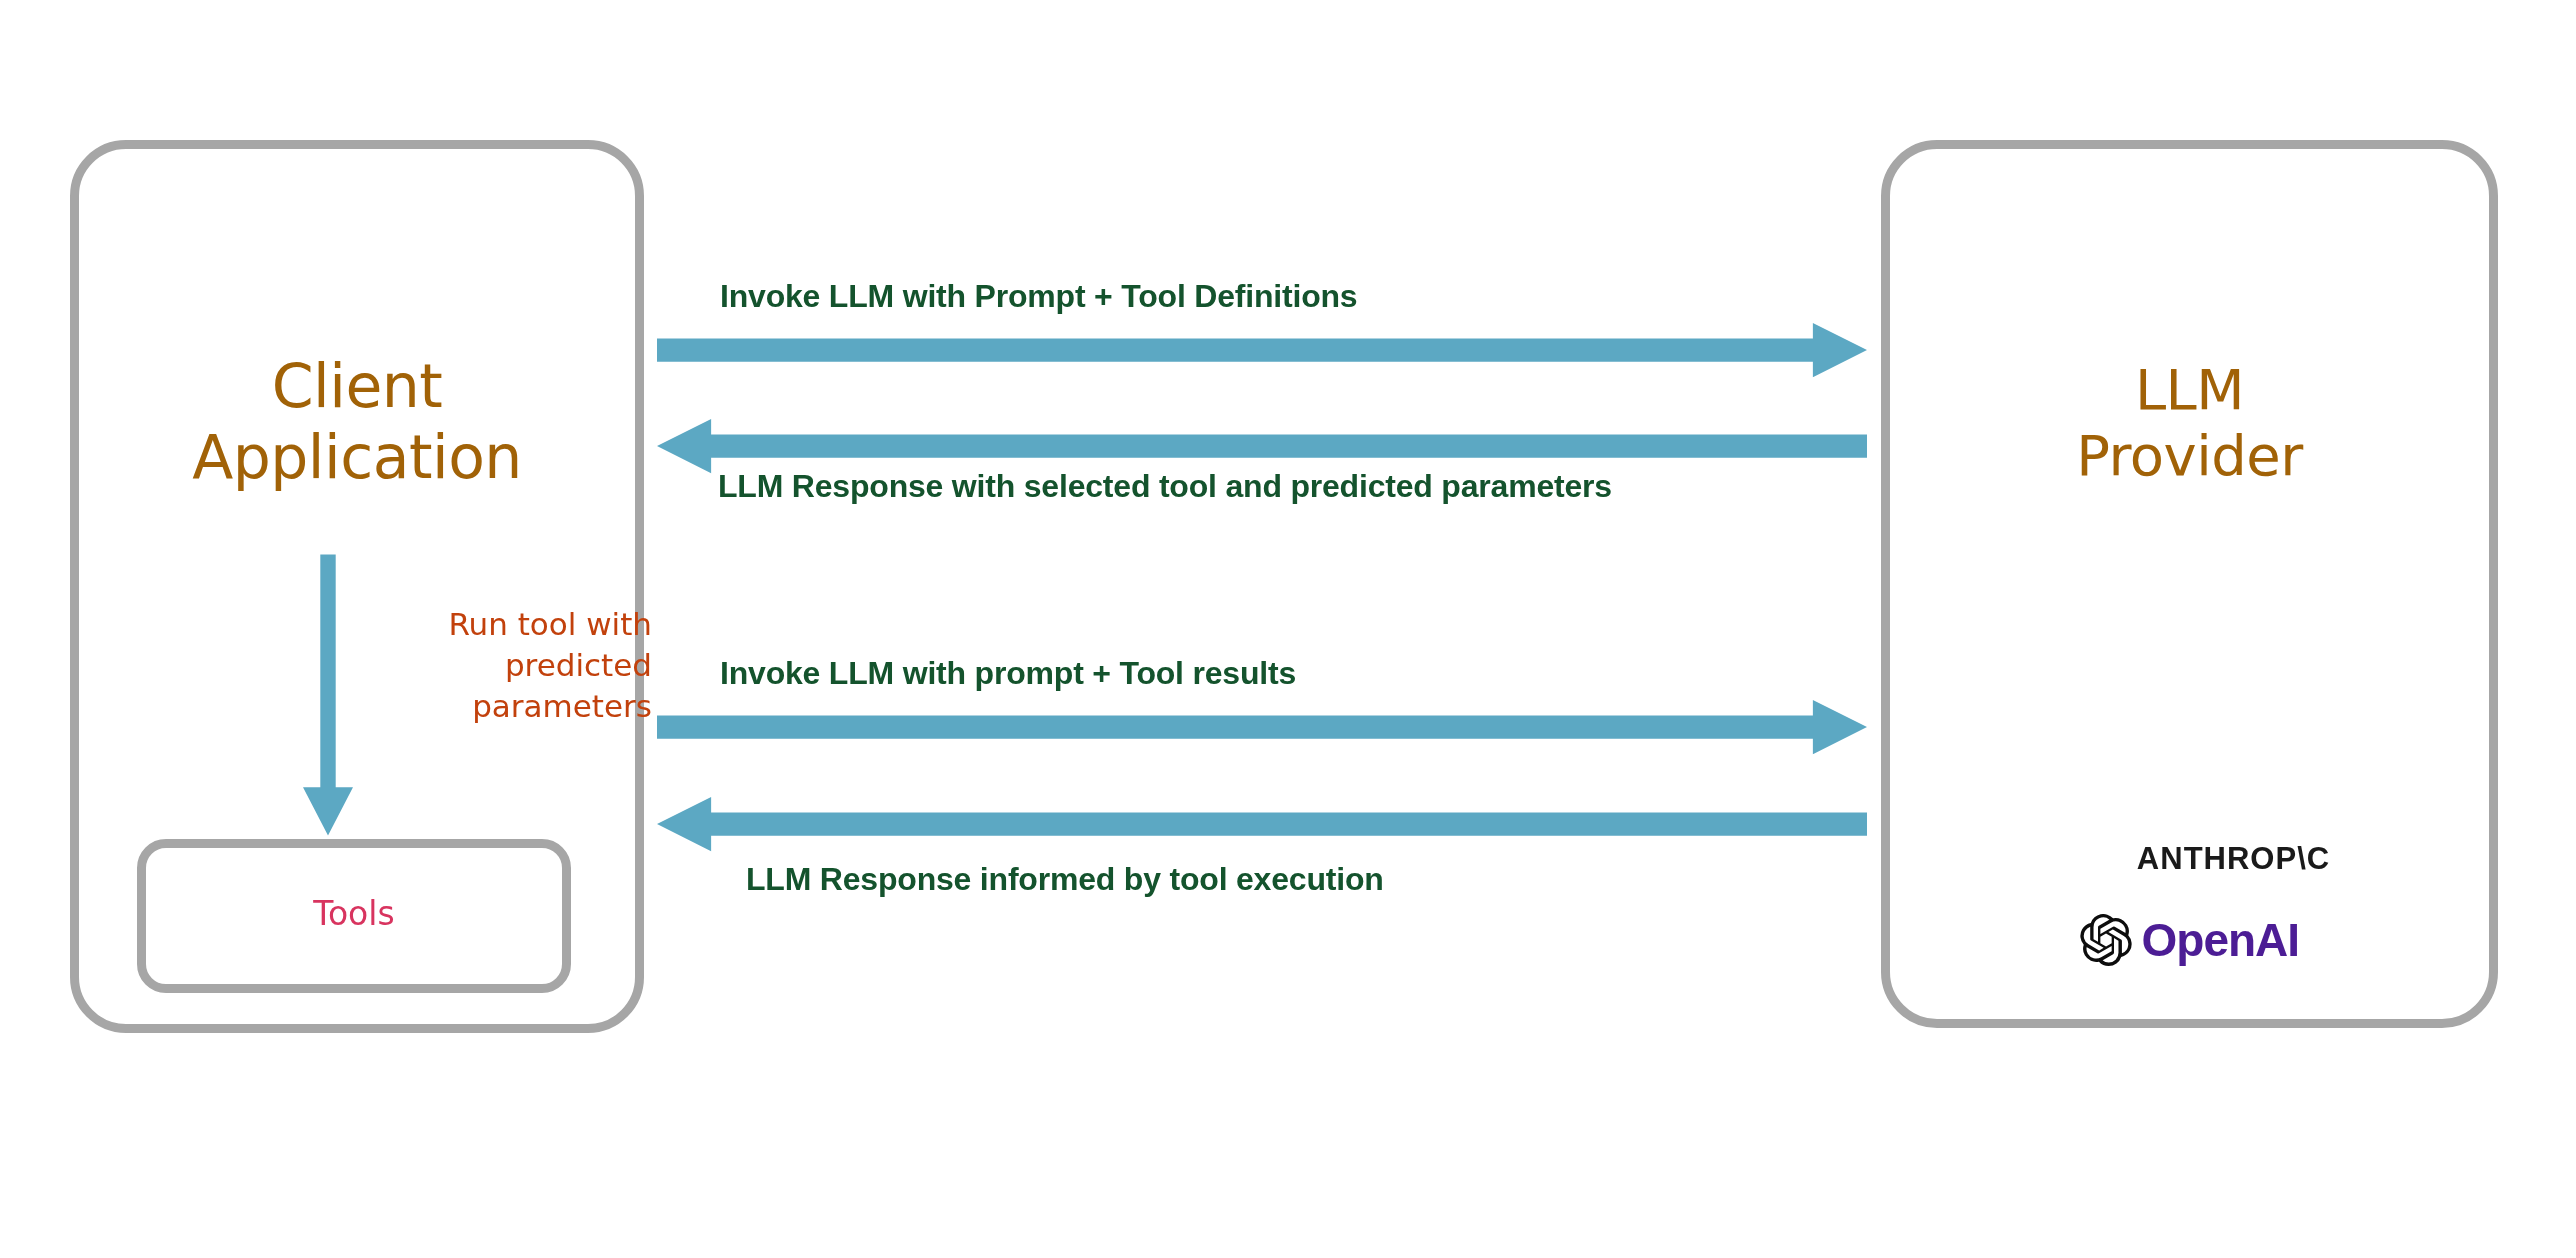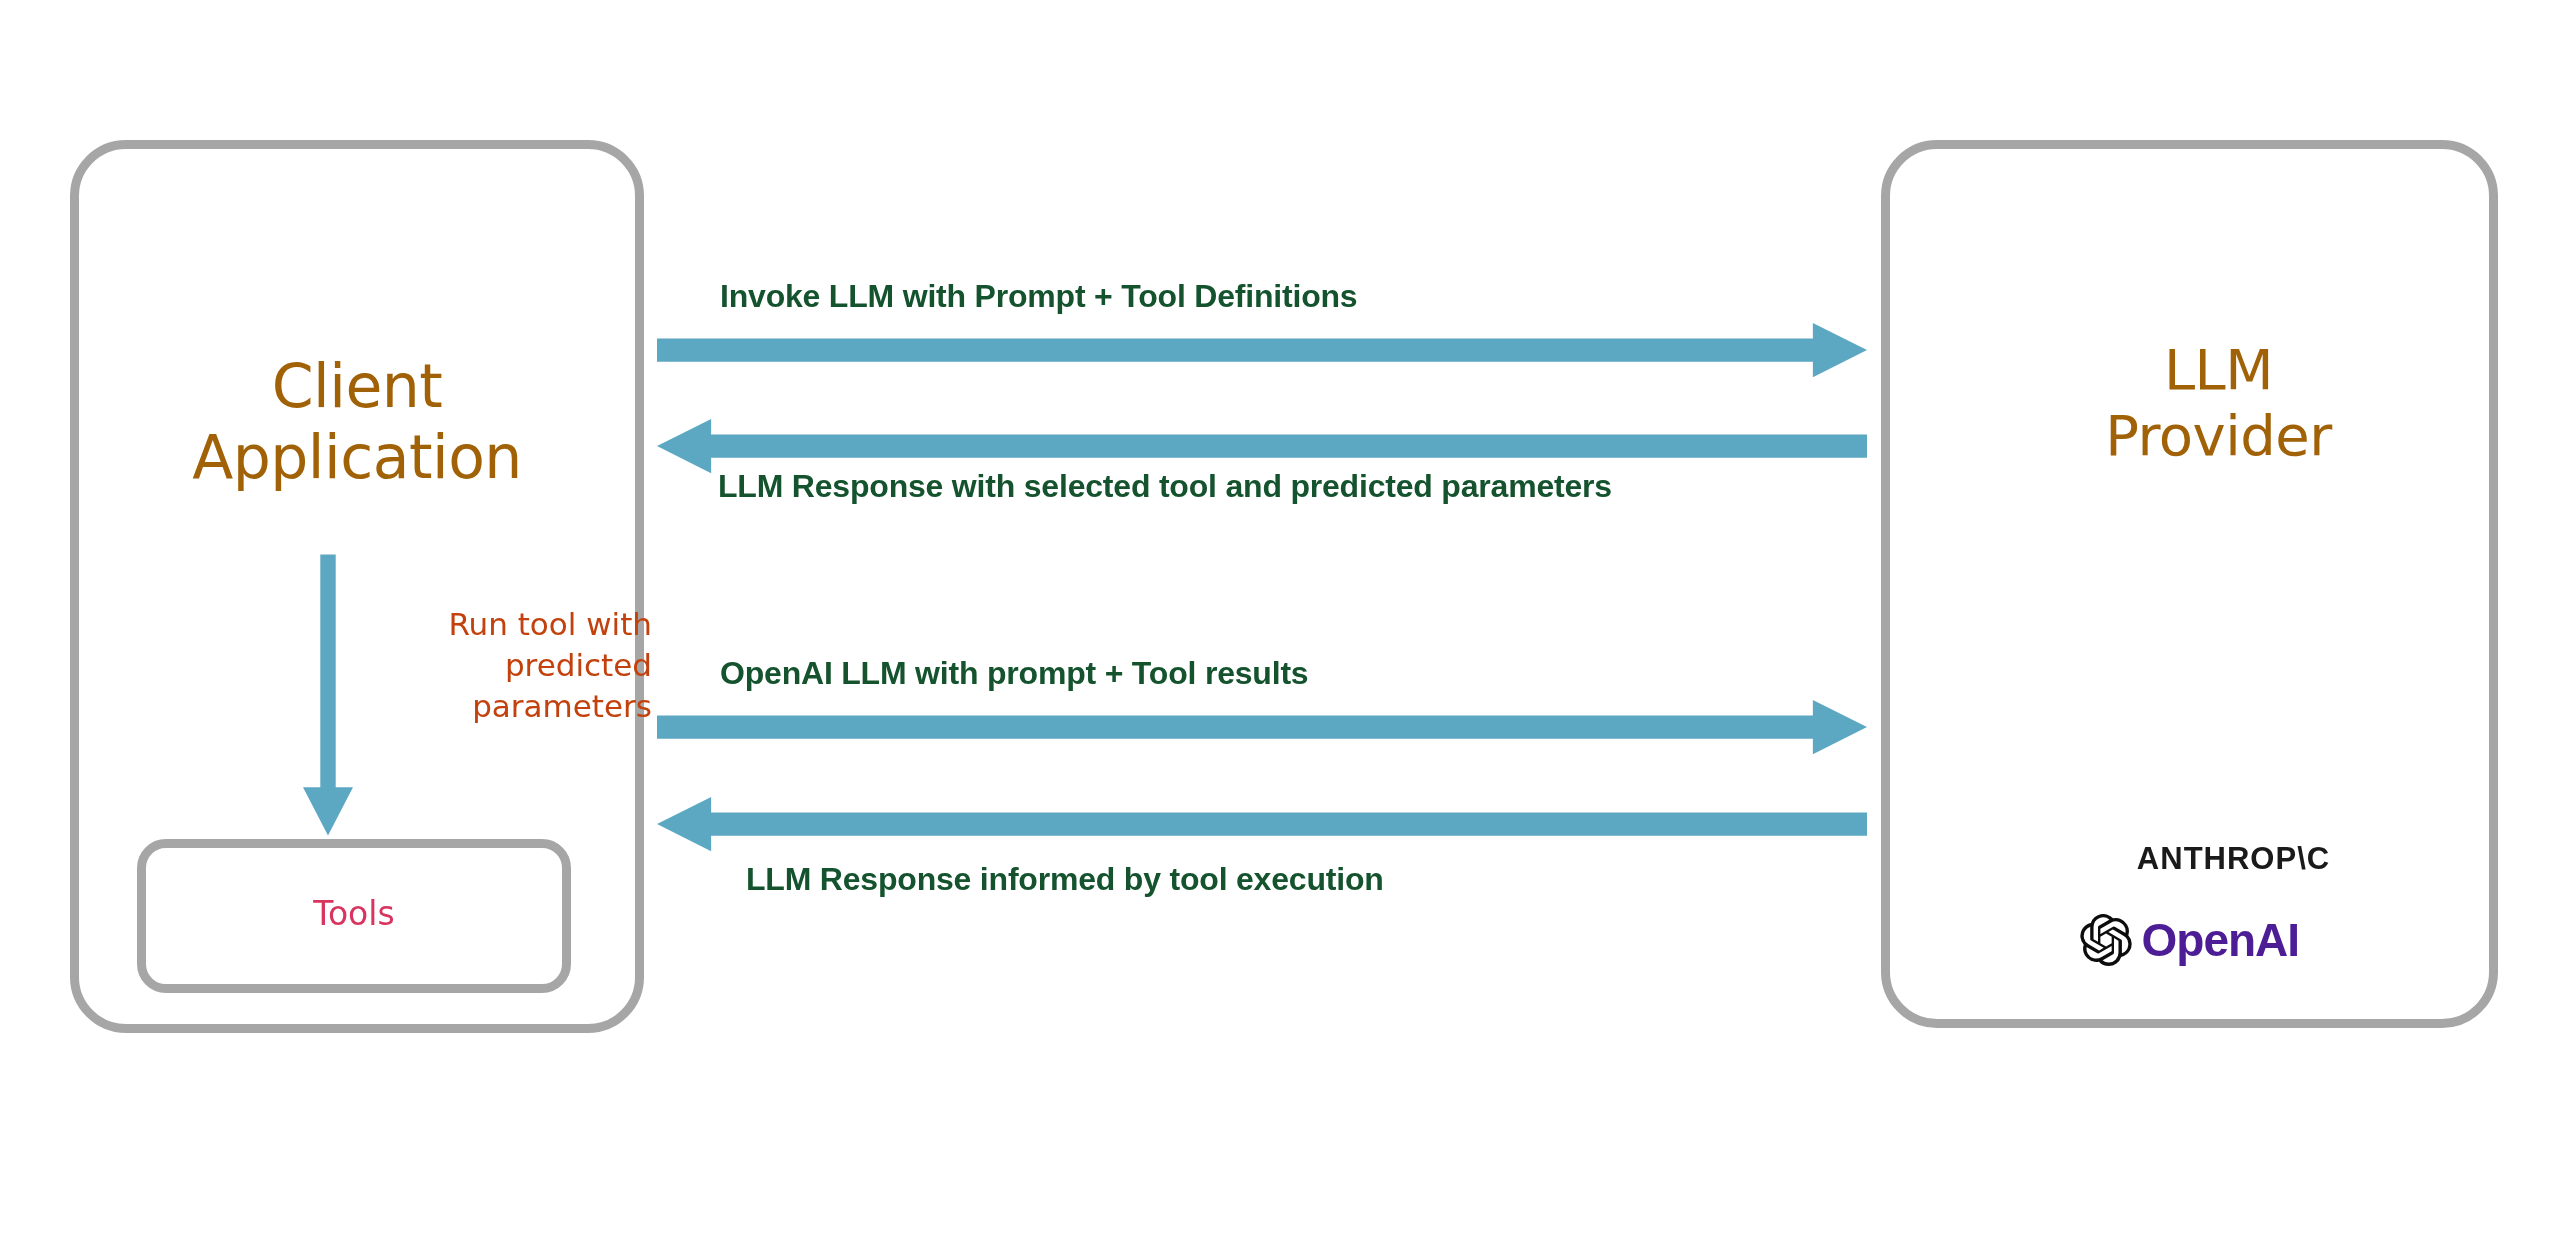--- a/index.html
+++ b/index.html
@@ -60,24 +60,23 @@
     letter-spacing: -0.5px;
   }
   #client-title {
     left: 70px;
     top: 351px;
     width: 574px;
     font-size: 60px;
   }
   #provider-title {
     left: 1881px;
-    top: 337px;
+    top: 357px;
     width: 617px;
     font-size: 56px;
-    padding-left: 29px;
   }
   #tools-title {
     position: absolute;
     left: 137px;
     top: 894px;
     width: 434px;
     text-align: center;
     color: #d8345f;
     font-size: 33px;
     font-weight: 400;
@@ -196,21 +195,21 @@
   </div>
 
   <div class="h-arrow" id="arrow-response-1" style="left:657px; top:419px; width:1210px;">
     <svg width="1210" height="58" viewBox="0 0 1252 60" xmlns="http://www.w3.org/2000/svg">
       <polygon points="1252,16 56,16 56,0 0,28 56,56 56,40 1252,40" fill="#5ca8c3"></polygon>
     </svg>
   </div>
 
   <div class="arrow-label" id="label-response-1">LLM Response with selected tool and predicted parameters</div>
 
-  <div class="arrow-label" id="label-invoke-2">OpenAI LLM with prompt + Tool results</div>
+  <div class="arrow-label" id="label-invoke-2">Invoke LLM with prompt + Tool results</div>
 
   <div class="h-arrow" id="arrow-invoke-2" style="left:657px; top:700px; width:1210px;">
     <svg width="1210" height="58" viewBox="0 0 1252 60" xmlns="http://www.w3.org/2000/svg">
       <polygon points="0,16 1196,16 1196,0 1252,28 1196,56 1196,40 0,40" fill="#5ca8c3"></polygon>
     </svg>
   </div>
 
   <div class="h-arrow" id="arrow-response-2" style="left:657px; top:797px; width:1210px;">
     <svg width="1210" height="58" viewBox="0 0 1252 60" xmlns="http://www.w3.org/2000/svg">
       <polygon points="1252,16 56,16 56,0 0,28 56,56 56,40 1252,40" fill="#5ca8c3"></polygon>

